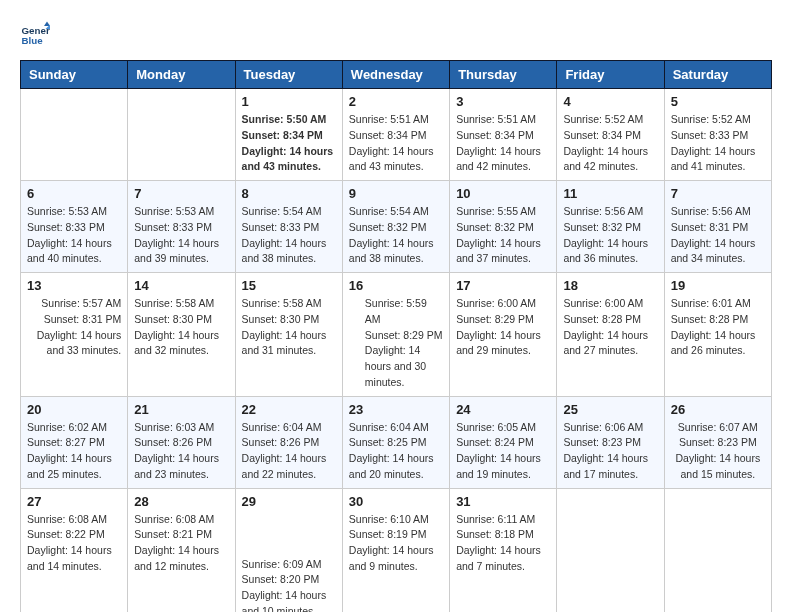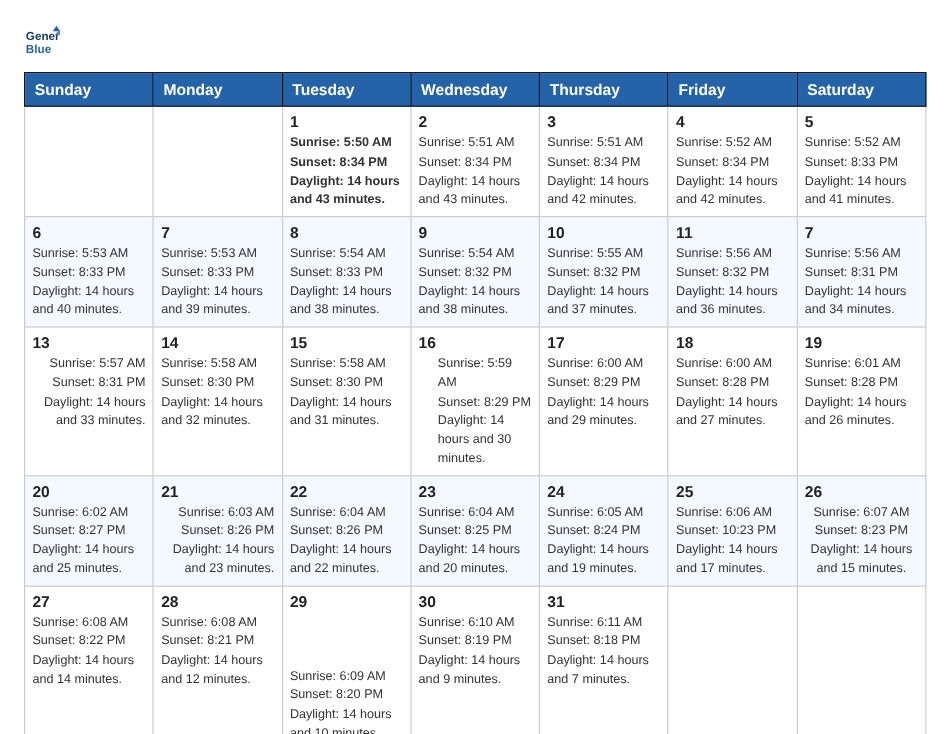--- a/index.html
+++ b/index.html
@@ -246,21 +246,21 @@
       </tr>
       <tr>
         <td>
           <span class="day-num">20</span>
           <div class="day-info" style="white-space: pre-line;">Sunrise: 6:02 AM
 Sunset: 8:27 PM
 Daylight: 14 hours and 25 minutes.</div>
         </td>
         <td>
           <span class="day-num">21</span>
-          <div class="day-info" style="white-space: pre-line; text-align: right;">Sunrise: 6:03 AM
+          <div class="day-info" style="white-space: pre-line;">Sunrise: 6:03 AM
 Sunset: 8:26 PM
 Daylight: 14 hours and 23 minutes.</div>
         </td>
         <td>
           <span class="day-num">22</span>
           <div class="day-info" style="white-space: pre-line;">Sunrise: 6:04 AM
 Sunset: 8:26 PM
 Daylight: 14 hours and 22 minutes.</div>
         </td>
         <td>
@@ -271,21 +271,21 @@
         </td>
         <td>
           <span class="day-num">24</span>
           <div class="day-info" style="white-space: pre-line;">Sunrise: 6:05 AM
 Sunset: 8:24 PM
 Daylight: 14 hours and 19 minutes.</div>
         </td>
         <td>
           <span class="day-num">25</span>
           <div class="day-info" style="white-space: pre-line;">Sunrise: 6:06 AM
-Sunset: 10:23 PM
+Sunset: 8:23 PM
 Daylight: 14 hours and 17 minutes.</div>
         </td>
         <td>
           <span class="day-num">26</span>
           <div class="day-info" style="white-space: pre-line; text-align: center;">Sunrise: 6:07 AM
 Sunset: 8:23 PM
 Daylight: 14 hours and 15 minutes.</div>
         </td>
       </tr>
       <tr>

